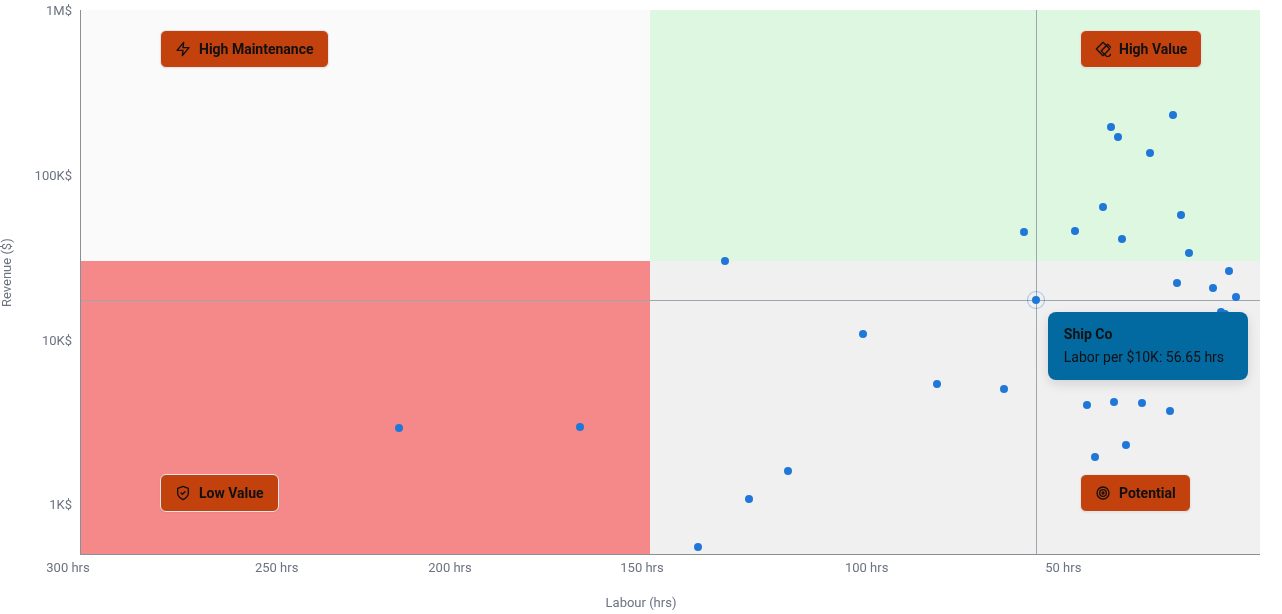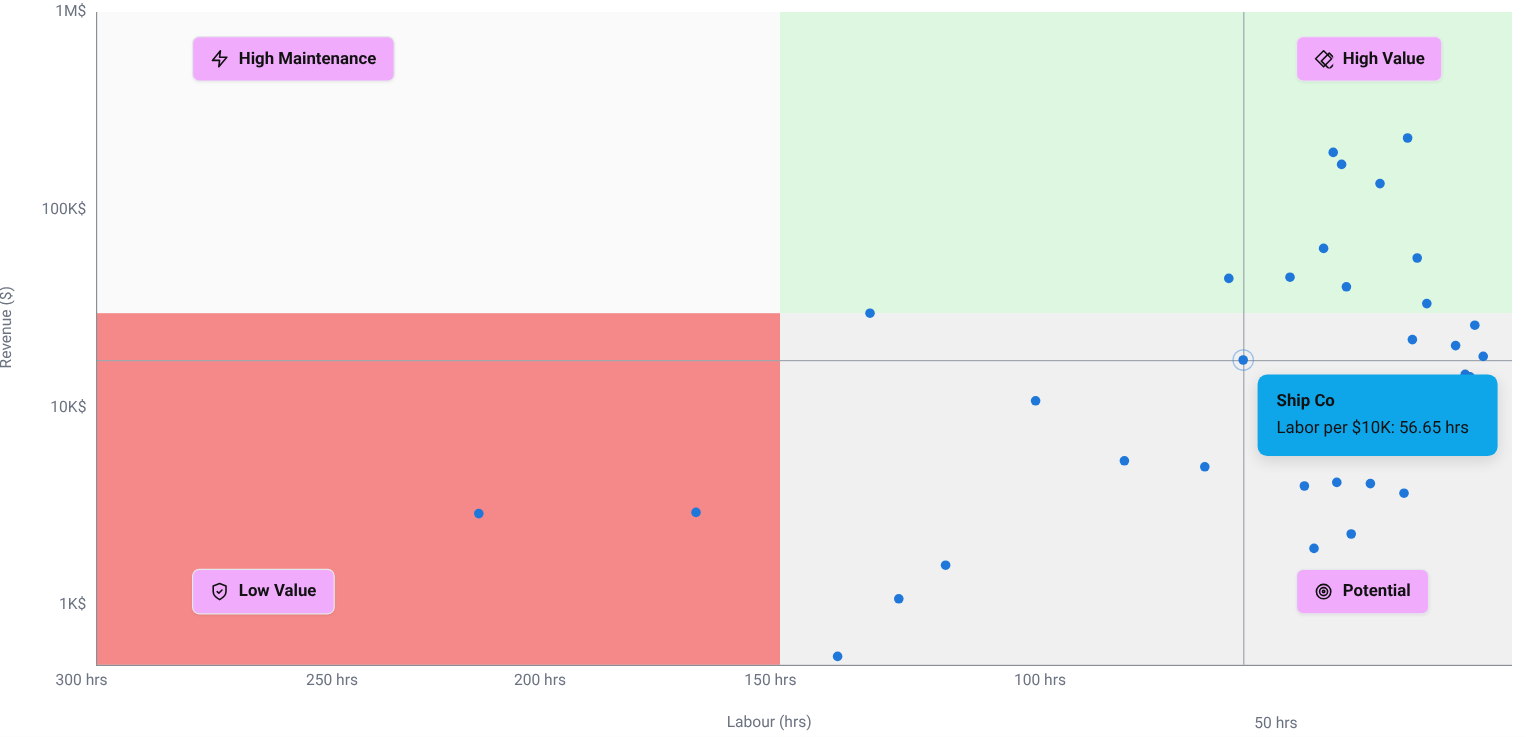--- a/index.html
+++ b/index.html
@@ -1,30 +1,30 @@
 <!DOCTYPE html>
 <html><head>
 <meta charset="utf-8">
 <style>
   * { box-sizing: border-box; }
   html, body { margin:0; padding:0; font-family: -apple-system, BlinkMacSystemFont, "Segoe UI", Roboto, Helvetica, Arial, sans-serif; }
   .chart-wrap { position:relative; width:1282px; height:614px; }
   .plot-area { position:absolute; left:80px; top:10px; width:1180px; height:544px; background:#F3F3F3; }
   .quad { position:absolute; }
-  .quad-badge { position:absolute; background:#f0abfc; border:1px solid #E5E7EB; box-shadow:0 1px 2px rgba(0,0,0,0.05); border-radius:6px; padding:10px 14px; font-size:14px; font-weight:700; display:flex; align-items:center; gap:8px; color:#111; }
+  .quad-badge { position:absolute; background:#c2410c; border:1px solid #E5E7EB; box-shadow:0 1px 2px rgba(0,0,0,0.05); border-radius:6px; padding:10px 14px; font-size:14px; font-weight:700; display:flex; align-items:center; gap:8px; color:#111; }
   .dot { position:absolute; width:8px; height:8px; border-radius:50%; background:#1F77DA; transform:translate(-50%,-50%); }
   .dot.highlight::after { content:""; position:absolute; left:50%; top:50%; width:16px; height:16px; border-radius:50%; transform:translate(-50%,-50%); box-shadow:0 0 0 1px rgba(31,119,218,0.4); }
   .crosshair-v { position:absolute; top:0; bottom:0; width:1px; background:#A0A6AD; }
   .crosshair-h { position:absolute; left:0; right:0; height:1px; background:#A0A6AD; }
   .axis-line { position:absolute; background:#8A8F96; }
   .x-tick { position:absolute; top:560px; font-size:13px; color:#6B7280; transform:translateX(-50%); }
   .y-tick { position:absolute; right:1210px; font-size:13px; color:#6B7280; transform:translateY(-50%); text-align:right; width:60px; }
   .x-label { position:absolute; left:50%; transform:translateX(-50%); bottom:4px; font-size:13px; color:#6B7280; }
   .y-label { position:absolute; left:6px; top:50%; transform:translateY(-50%) rotate(-90deg); transform-origin:left center; font-size:13px; color:#6B7280; white-space:nowrap; }
-  .tooltip { position:absolute; background:#0ea5e9; border-radius:8px; box-shadow:0 4px 12px rgba(0,0,0,0.12); padding:12px 16px; font-size:14px; line-height:1.5; color:#111; min-width:200px; }
+  .tooltip { position:absolute; background:#0369a1; border-radius:8px; box-shadow:0 4px 12px rgba(0,0,0,0.12); padding:12px 16px; font-size:14px; line-height:1.5; color:#111; min-width:200px; }
   .tooltip-title { font-weight:700; margin-bottom:2px; }
   .icon { display:inline-flex; width:16px; height:16px; align-items:center; justify-content:center; }
 </style>
 </head>
 <body>
 
 <div class="chart-wrap">
 
   <div class="y-label">Revenue ($)</div>
   <div class="x-label">Labour (hrs)</div>
@@ -114,21 +114,21 @@
 
   <div class="axis-line" style="left:80px; top:10px; width:1px; height:544px;"></div>
   <div class="axis-line" style="left:80px; top:554px; width:1180px; height:1px;"></div>
 
   <div id="xticks">
       <div class="x-tick" style="left: 68px;">300 hrs</div>
       <div class="x-tick" style="left: 276.667px;">250 hrs</div>
       <div class="x-tick" style="left: 450px;">200 hrs</div>
       <div class="x-tick" style="left: 642px;">150 hrs</div>
       <div class="x-tick" style="left: 866.667px;">100 hrs</div>
-      <div class="x-tick" style="left: 1063.33px; margin-top: 36px;">50 hrs</div>
+      <div class="x-tick" style="left: 1063.33px;">50 hrs</div>
     </div>
   <div id="yticks">
       <div class="y-tick" style="top: 504.391px;">1K$</div>
       <div class="y-tick" style="top: 339.594px;">10K$</div>
       <div class="y-tick" style="top: 174.797px;">100K$</div>
       <div class="y-tick" style="top: 10px;">1M$</div>
     </div>
 
 </div>
 

